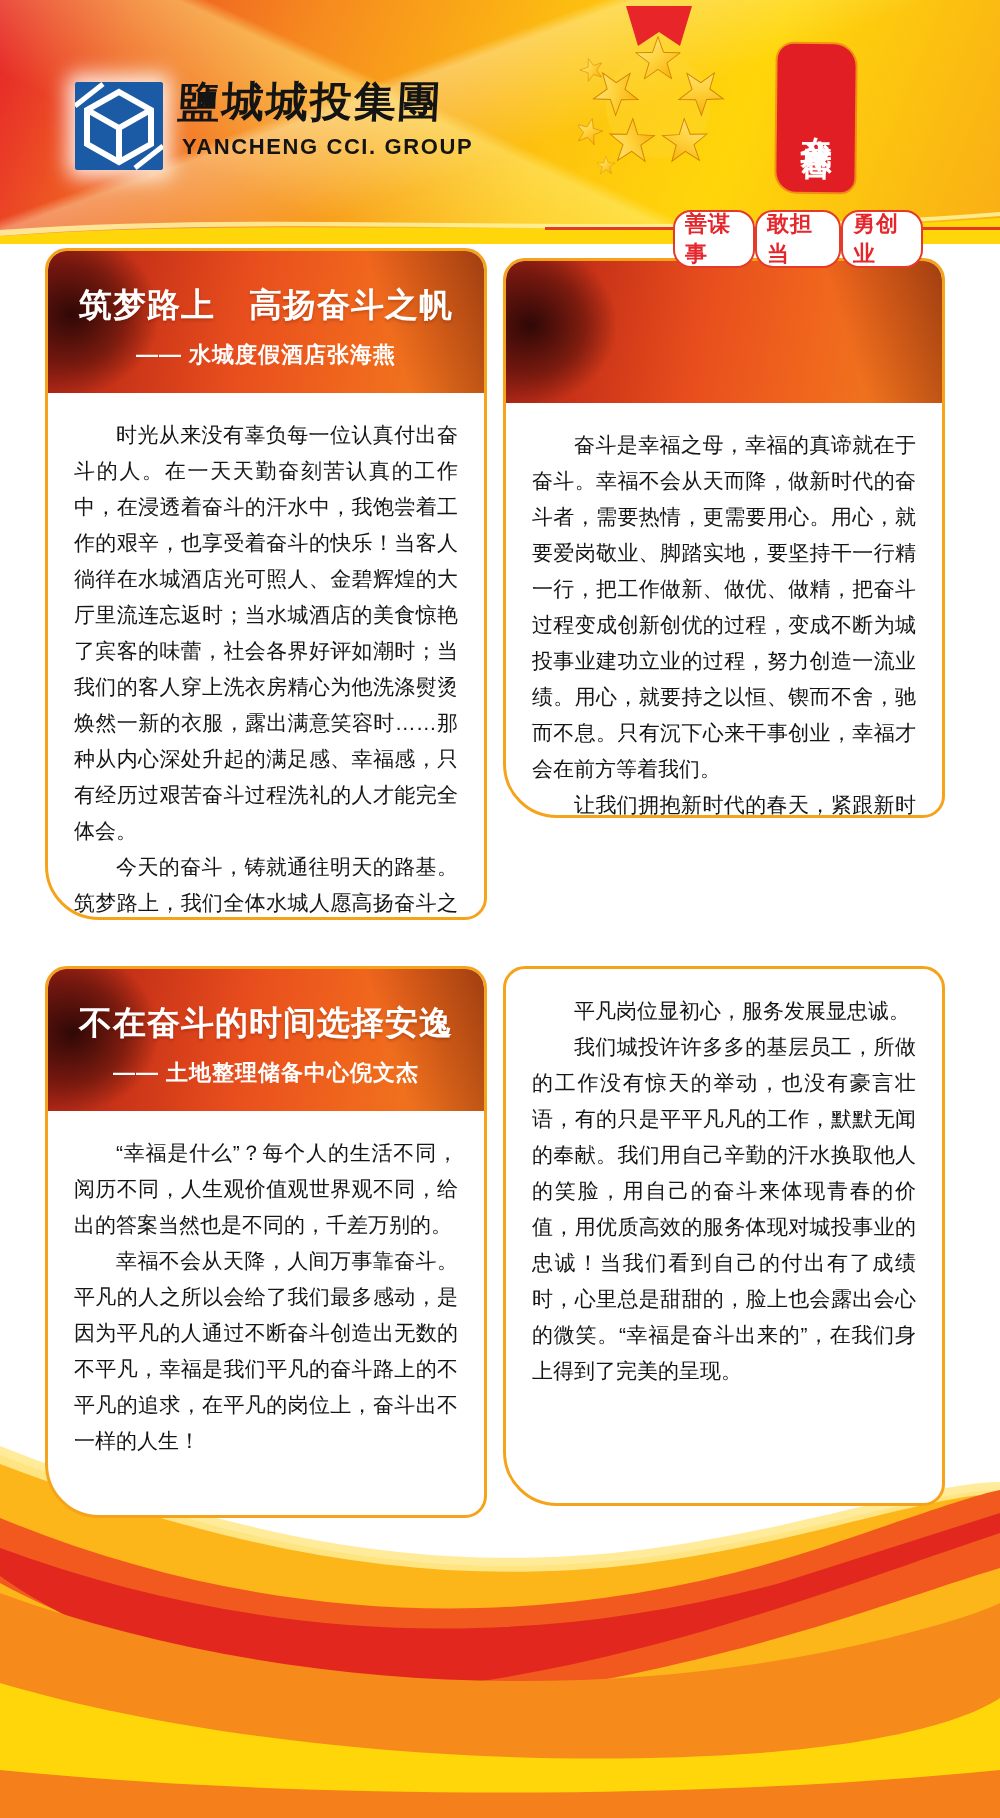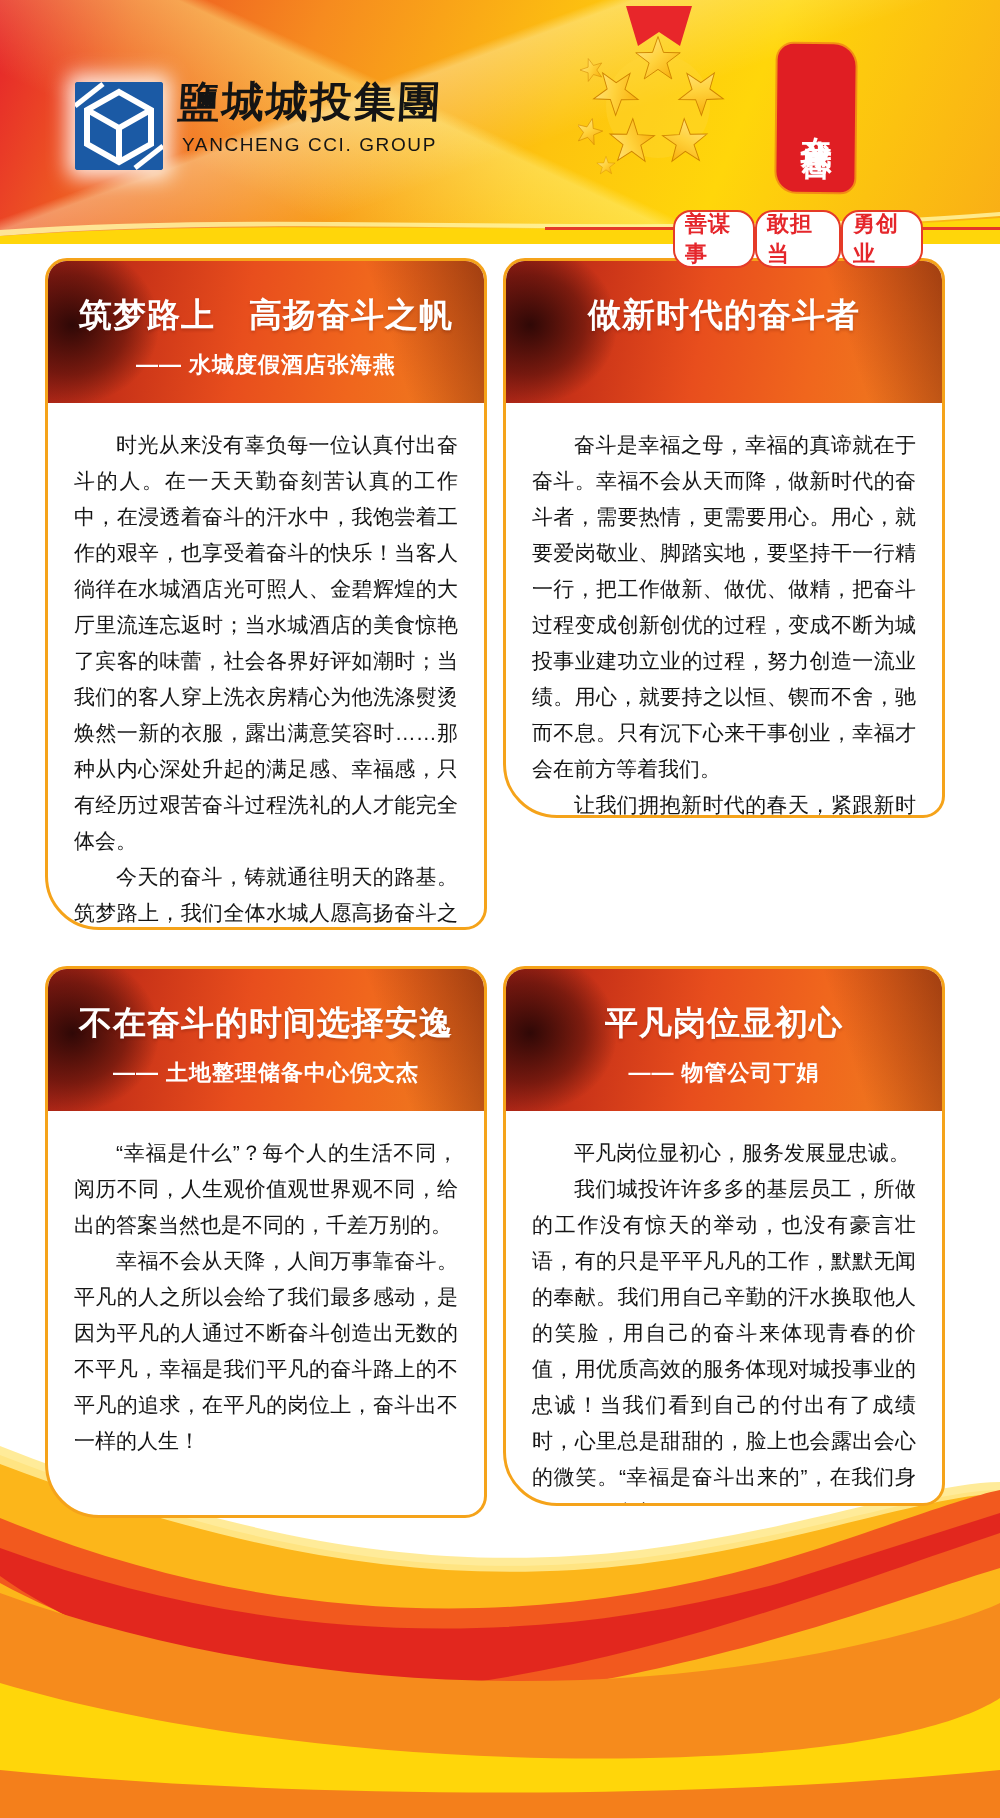--- a/index.html
+++ b/index.html
@@ -11,40 +11,40 @@
     background:linear-gradient(112deg,#e5212b 0%,#ee5a22 13%,#f68b1f 30%,#fdc30f 55%,#ffd60a 72%,#f9ae16 100%);}
   .top-hdr .streaks{position:absolute;inset:0;
     background:linear-gradient(160deg,rgba(255,255,220,0) 36%,rgba(255,255,210,.38) 38%,rgba(255,255,210,0) 56%),
                linear-gradient(205deg,rgba(255,250,160,0) 52%,rgba(255,244,140,.45) 54%,rgba(255,244,140,0) 76%);}
   .hdr-band{position:absolute;left:0;top:196px;width:1000px;height:48px;}
 
   .logo-box{position:absolute;left:75px;top:82px;width:88px;height:88px;
     box-shadow:0 0 20px 8px rgba(255,255,255,.85);background:#1b5aa5;border-radius:3px;}
   .company-cn{position:absolute;left:178px;top:74px;font-size:42px;font-weight:900;color:#141414;
     font-family:"Liberation Serif","DejaVu Serif",serif;letter-spacing:2px;transform:skewX(-3deg);}
-  .company-en{position:absolute;left:182px;top:134px;font-size:19px;font-weight:400;color:#141414;letter-spacing:1.6px;}
+  .company-en{position:absolute;left:182px;top:134px;font-size:22px;font-weight:700;color:#141414;letter-spacing:1.6px;}
 
   .medal{position:absolute;left:578px;top:6px;width:162px;height:178px;}
 
   .seal{position:absolute;left:777px;top:44px;width:78px;height:148px;background:#e01e23;
     border-radius:16px 22px 14px 20px;transform:rotate(.6deg);display:flex;align-items:center;justify-content:center;
     box-shadow:0 0 0 2px rgba(224,30,35,.35);}
   .seal-txt{writing-mode:vertical-rl;text-orientation:upright;color:#ffffff;font-size:31px;font-weight:900;
     letter-spacing:3px;font-family:"Liberation Serif","DejaVu Serif",serif;}
 
   .badge-line{position:absolute;left:545px;top:227px;width:455px;height:3px;background:#e53a28;z-index:3;}
   .pill{position:absolute;top:210px;height:30px;background:#ffffff;border:2px solid #e53a28;border-radius:18px;
     color:#e5262b;font-size:22px;font-weight:900;display:flex;align-items:center;justify-content:center;
     z-index:4;padding:12px 10px;letter-spacing:1px;}
   .pill1{left:673px;width:58px;} .pill2{left:755px;width:62px;} .pill3{left:841px;width:58px;}
 
   
   .card{position:absolute;width:442px;background:#ffffff;border:3px solid #f5a31a;
     border-radius:22px 22px 22px 54px;box-sizing:border-box;overflow:hidden;z-index:2;}
-  .c1{left:45px;top:258px;height:672px;}
+  .c1{left:45px;top:248px;height:672px;}
   .c2{left:503px;top:258px;height:560px;}
   .c3{left:45px;top:966px;height:552px;}
   .c4{left:503px;top:966px;height:540px;}
 
   .card-hdr{position:relative;height:142px;border-radius:18px 18px 0 0;overflow:hidden;text-align:center;color:#fff;
     background:linear-gradient(100deg,#9e2016 0%,#c93318 20%,#e84e1d 45%,#f0661d 70%,#ee7f1e 100%);}
   .art{position:absolute;top:0;height:100%;}
   .art-l{left:0;width:110px;
     background:radial-gradient(ellipse at 22% 45%,rgba(30,4,4,.88) 0%,rgba(70,12,8,.55) 45%,rgba(70,12,8,0) 72%);}
   .art-r{right:0;width:130px;
@@ -131,21 +131,20 @@
     <div class="card-body">
       <p>时光从来没有辜负每一位认真付出奋斗的人。在一天天勤奋刻苦认真的工作中，在浸透着奋斗的汗水中，我饱尝着工作的艰辛，也享受着奋斗的快乐！当客人徜徉在水城酒店光可照人、金碧辉煌的大厅里流连忘返时；当水城酒店的美食惊艳了宾客的味蕾，社会各界好评如潮时；当我们的客人穿上洗衣房精心为他洗涤熨烫焕然一新的衣服，露出满意笑容时……那种从内心深处升起的满足感、幸福感，只有经历过艰苦奋斗过程洗礼的人才能完全体会。</p>
       <p>今天的奋斗，铸就通往明天的路基。筑梦路上，我们全体水城人愿高扬奋斗之帆，紧握奋斗之桨，一起奋斗，感受幸福，成就梦想！</p>
     </div>
   </section>
 
   <section class="card c2">
     <div class="card-hdr">
       <div class="art art-l"></div>
       <div class="art art-r"></div>
-      <h2 class="card-title">做新时代的奋斗者</h2>
     </div>
     <div class="card-body">
       <p>奋斗是幸福之母，幸福的真谛就在于奋斗。幸福不会从天而降，做新时代的奋斗者，需要热情，更需要用心。用心，就要爱岗敬业、脚踏实地，要坚持干一行精一行，把工作做新、做优、做精，把奋斗过程变成创新创优的过程，变成不断为城投事业建功立业的过程，努力创造一流业绩。用心，就要持之以恒、锲而不舍，驰而不息。只有沉下心来干事创业，幸福才会在前方等着我们。</p>
       <p>让我们拥抱新时代的春天，紧跟新时代的步伐，为实现“中国梦”去奋斗吧！</p>
     </div>
   </section>
 
   <section class="card c3">
     <div class="card-hdr">
       <div class="art art-l"></div>
@@ -153,26 +152,20 @@
       <h2 class="card-title">不在奋斗的时间选择安逸</h2>
       <div class="card-author">—— 土地整理储备中心倪文杰</div>
     </div>
     <div class="card-body">
       <p>“幸福是什么”？每个人的生活不同，阅历不同，人生观价值观世界观不同，给出的答案当然也是不同的，千差万别的。</p>
       <p>幸福不会从天降，人间万事靠奋斗。平凡的人之所以会给了我们最多感动，是因为平凡的人通过不断奋斗创造出无数的不平凡，幸福是我们平凡的奋斗路上的不平凡的追求，在平凡的岗位上，奋斗出不一样的人生！</p>
     </div>
   </section>
 
   <section class="card c4">
-    <div class="card-hdr">
-      <div class="art art-l"></div>
-      <div class="art art-r"></div>
-      <h2 class="card-title">平凡岗位显初心</h2>
-      <div class="card-author">—— 物管公司丁娟</div>
-    </div>
     <div class="card-body">
       <p>平凡岗位显初心，服务发展显忠诚。</p>
       <p>我们城投许许多多的基层员工，所做的工作没有惊天的举动，也没有豪言壮语，有的只是平平凡凡的工作，默默无闻的奉献。我们用自己辛勤的汗水换取他人的笑脸，用自己的奋斗来体现青春的价值，用优质高效的服务体现对城投事业的忠诚！当我们看到自己的付出有了成绩时，心里总是甜甜的，脸上也会露出会心的微笑。“幸福是奋斗出来的”，在我们身上得到了完美的呈现。</p>
     </div>
   </section>
 
   <svg class="footer" viewBox="0 0 1000 420" preserveAspectRatio="none">
     <path d="M0,57 C240,150 430,185 640,160 C800,140 930,92 1000,92 L1000,420 L0,420 Z" fill="#fcb61a"></path>
     <path d="M0,48 C240,142 430,177 640,152 C800,132 930,84 1000,84 L1000,96 C930,96 800,146 640,166 C430,191 240,156 0,66 Z" fill="#ffe98e" opacity=".9"></path>
     <path d="M0,120 C280,235 560,235 820,150 C910,120 970,98 1000,92 L1000,170 C900,200 780,250 560,290 C340,322 120,250 0,185 Z" fill="#f2591e"></path>

